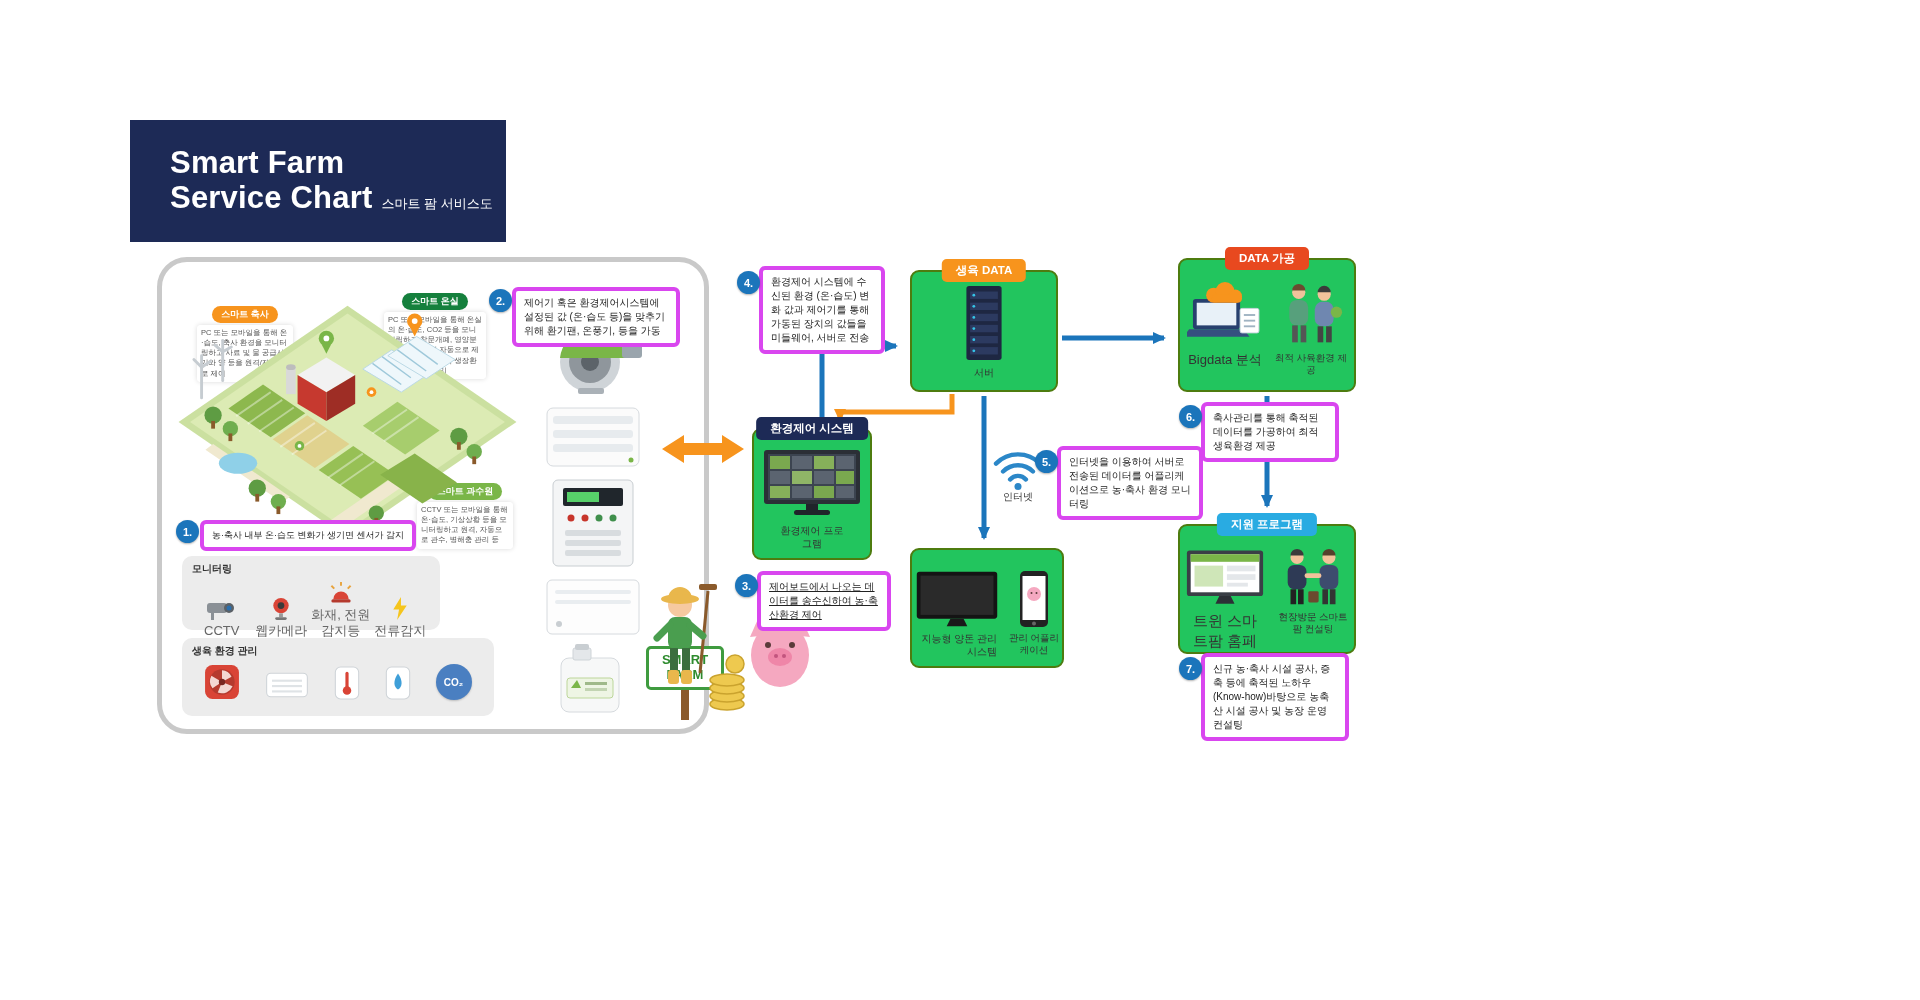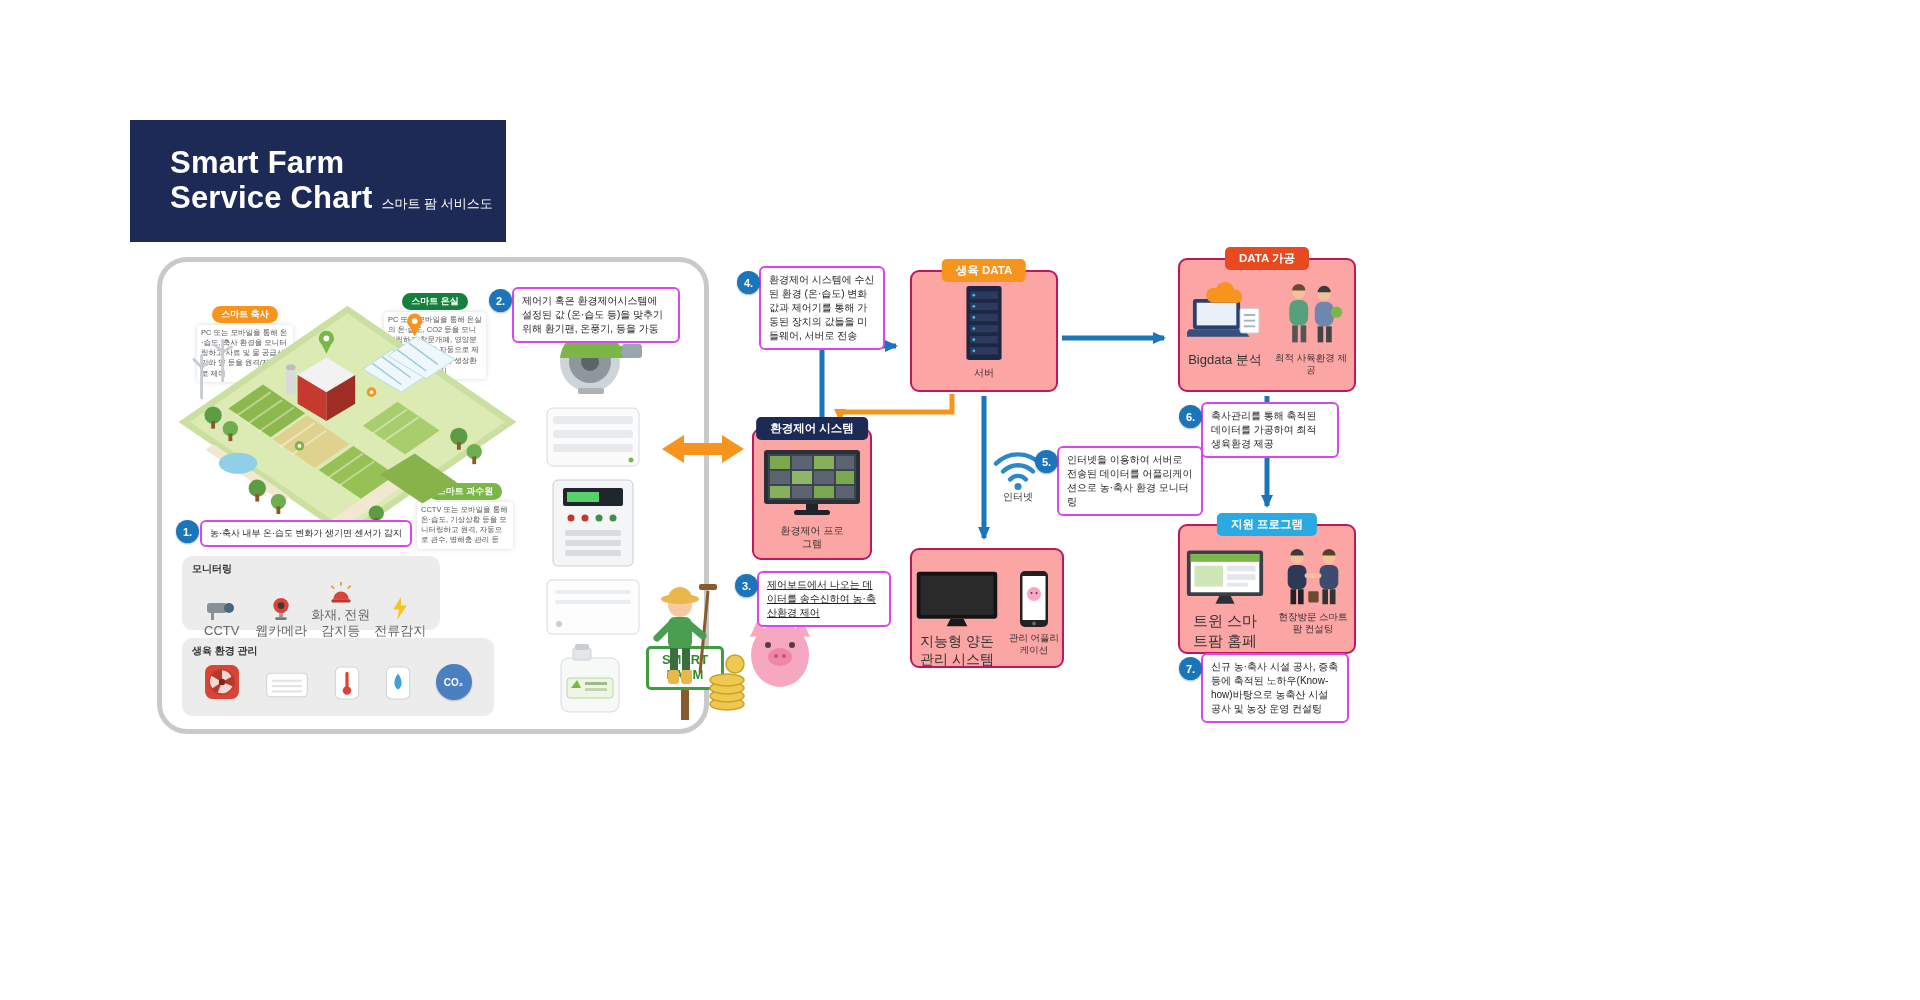--- a/index.html
+++ b/index.html
@@ -31,26 +31,26 @@
   .icon-row { display:flex; align-items:flex-end; justify-content:space-around; margin-top:4px; }
   .mon-cell { display:flex; flex-direction:column; align-items:center; width:60px; }
   .mon-label { font-size:13px; color:#666; text-align:center; margin-top:2px; line-height:1.2; }
   .env-cell { display:flex; align-items:center; justify-content:center; }
   .co2-chip { width:36px; height:36px; border-radius:50%; background:#4a7fc1; color:#fff; font-size:10px; font-weight:bold;
               display:flex; align-items:center; justify-content:center; box-shadow:0 1px 2px rgba(0,0,0,.2); }
 
   
   .badge { position:absolute; width:23px; height:23px; border-radius:50%; background:#1b75bb; color:#fff; font-weight:bold;
            font-size:11px; display:flex; align-items:center; justify-content:center; z-index:12; box-shadow:0 1px 2px rgba(0,0,0,.3); }
-  .note { position:absolute; background:#fff; border:2px solid #d946ef; border-radius:6px; padding:5px 8px;
+  .note { position:absolute; background:#fff; border:4px solid #d946ef; border-radius:6px; padding:5px 8px;
           font-size:10px; color:#222; line-height:1.4; z-index:11; }
   .note.nowrap { white-space:nowrap; font-size:9px; }
 
   
-  .panel { position:absolute; background:#fca5a5; border:2px solid #be185d; border-radius:9px; z-index:10; }
+  .panel { position:absolute; background:#22c55e; border:2px solid #4d7c0f; border-radius:9px; z-index:10; }
   .pill { position:absolute; top:-13px; left:50%; transform:translateX(-50%); color:#fff; font-weight:bold;
           font-size:11.5px; padding:4px 14px; border-radius:5px; white-space:nowrap; }
   .caption { font-size:10px; color:#333; text-align:center; line-height:1.3; }
 
   .sign { position:absolute; left:646px; top:646px; width:78px; z-index:9; text-align:center; }
   .sign-board { background:#fff; border:3px solid #3f9b3f; border-radius:5px; padding:4px 2px; color:#2e8b2e;
                 font-weight:bold; font-size:13px; line-height:1.15; }
   .sign-post { width:8px; height:30px; background:#8a5a2b; margin:0 auto; }
 
   svg { display:block; }
@@ -418,21 +418,21 @@
     <div class="caption">인터넷</div>
   </div>
 
   <div class="panel" style="left:910px;top:548px;width:154px;height:120px;display:flex;align-items:flex-start;justify-content:center;gap:8px;padding-top:20px;">
     <div style="text-align:center;">
       <svg style="margin:0 auto;" width="86" height="58" viewBox="0 0 90 62">
         <rect x="2" y="2" width="86" height="50" rx="3" fill="#141414"></rect>
         <rect x="6" y="6" width="78" height="42" fill="#2a2a2a"></rect>
         <polygon points="38,52 52,52 56,60 34,60" fill="#1a1a1a"></polygon>
       </svg>
-      <div class="caption" style="font-size:14px;width:80px;margin:4px auto 0;">지능형 양돈 관리 시스템</div>
+      <div class="caption" style="font-size:10px;width:80px;margin:4px auto 0;text-align:right;">지능형 양돈 관리 시스템</div>
     </div>
     <div style="text-align:center;">
       <svg style="margin:0 auto;" width="30" height="58" viewBox="0 0 30 58">
         <rect x="1" y="1" width="28" height="56" rx="5" fill="#222"></rect>
         <rect x="3.5" y="6" width="23" height="44" fill="#fff"></rect>
         <circle cx="15" cy="24" r="7" fill="#f5a8c0"></circle>
           <circle cx="12.5" cy="23" r="1" fill="#5a3a3a"></circle>
           <circle cx="17.5" cy="23" r="1" fill="#5a3a3a"></circle>
         <circle cx="15" cy="53.5" r="2" fill="#666"></circle>
       </svg>

